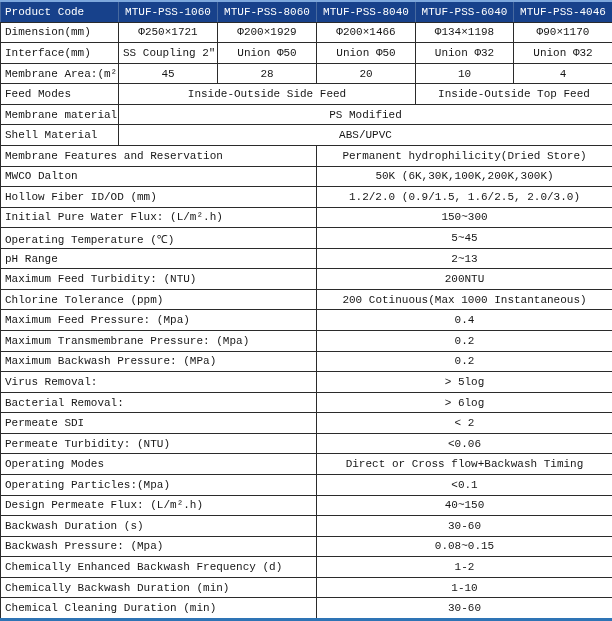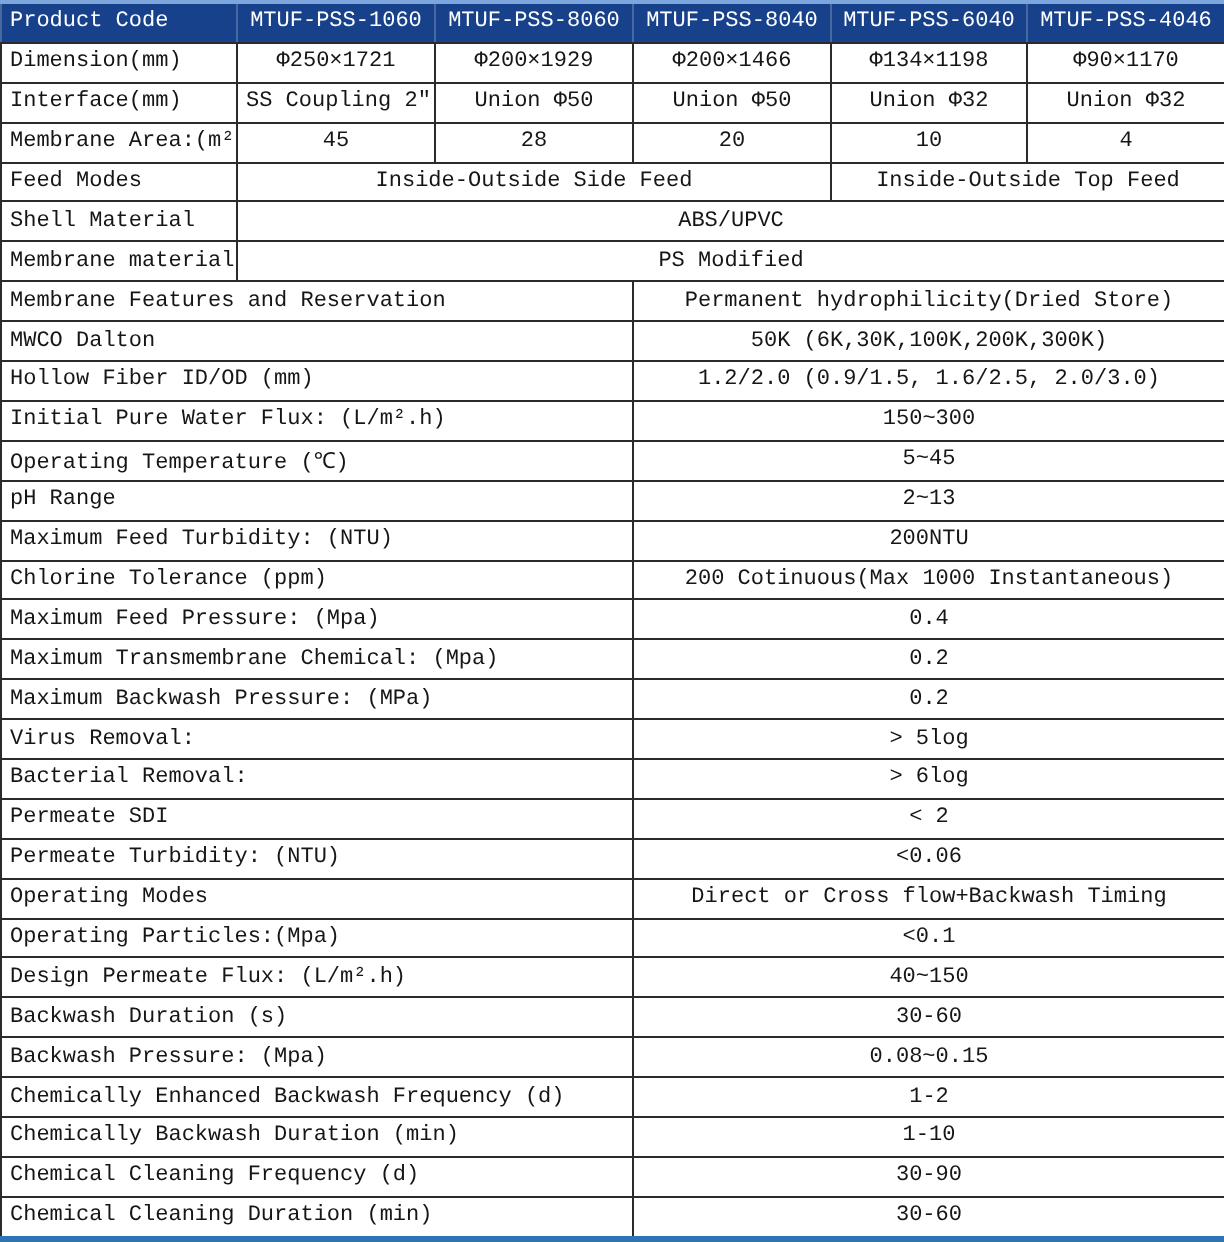--- a/index.html
+++ b/index.html
@@ -94,30 +94,30 @@
       <td class="val">4</td>
     </tr>
 
     <tr>
       <td class="lbl">Feed Modes</td>
       <td class="val" colspan="3">Inside-Outside Side Feed</td>
       <td class="val" colspan="2">Inside-Outside Top Feed</td>
     </tr>
 
     <tr>
+      <td class="lbl">Membrane material</td>
+      <td class="val" colspan="5">PS Modified</td>
+    </tr>
+
+    <tr>
       <td class="lbl">Shell Material</td>
       <td class="val" colspan="5">ABS/UPVC</td>
     </tr>
 
     <tr>
-      <td class="lbl">Membrane material</td>
-      <td class="val" colspan="5">PS Modified</td>
-    </tr>
-
-    <tr>
       <td class="lbl" colspan="3">Membrane Features and Reservation</td>
       <td class="val" colspan="3">Permanent hydrophilicity(Dried Store)</td>
     </tr>
     <tr>
       <td class="lbl" colspan="3">MWCO Dalton</td>
       <td class="val" colspan="3">50K (6K,30K,100K,200K,300K)</td>
     </tr>
     <tr>
       <td class="lbl" colspan="3">Hollow Fiber ID/OD (mm)</td>
       <td class="val" colspan="3">1.2/2.0 (0.9/1.5, 1.6/2.5, 2.0/3.0)</td>
@@ -140,21 +140,21 @@
     </tr>
     <tr>
       <td class="lbl" colspan="3">Chlorine Tolerance (ppm)</td>
       <td class="val" colspan="3">200 Cotinuous(Max 1000 Instantaneous)</td>
     </tr>
     <tr>
       <td class="lbl" colspan="3">Maximum Feed Pressure: (Mpa)</td>
       <td class="val" colspan="3">0.4</td>
     </tr>
     <tr>
-      <td class="lbl" colspan="3">Maximum Transmembrane Chemical: (Mpa)</td>
+      <td class="lbl" colspan="3">Maximum Transmembrane Pressure: (Mpa)</td>
       <td class="val" colspan="3">0.2</td>
     </tr>
     <tr>
       <td class="lbl" colspan="3">Maximum Backwash Pressure: (MPa)</td>
       <td class="val" colspan="3">0.2</td>
     </tr>
     <tr>
       <td class="lbl" colspan="3">Virus Removal:</td>
       <td class="val" colspan="3">&gt; 5log</td>
     </tr>
@@ -190,24 +190,20 @@
       <td class="lbl" colspan="3">Backwash Pressure: (Mpa)</td>
       <td class="val" colspan="3">0.08~0.15</td>
     </tr>
     <tr>
       <td class="lbl" colspan="3">Chemically Enhanced Backwash Frequency (d)</td>
       <td class="val" colspan="3">1-2</td>
     </tr>
     <tr>
       <td class="lbl" colspan="3">Chemically Backwash Duration (min)</td>
       <td class="val" colspan="3">1-10</td>
-    </tr>
-    <tr>
-      <td class="lbl" colspan="3">Chemical Cleaning Frequency (d)</td>
-      <td class="val" colspan="3">30-90</td>
     </tr>
     <tr>
       <td class="lbl" colspan="3">Chemical Cleaning Duration (min)</td>
       <td class="val" colspan="3">30-60</td>
     </tr>
 
   </tbody>
     </table>
 </div>
 

